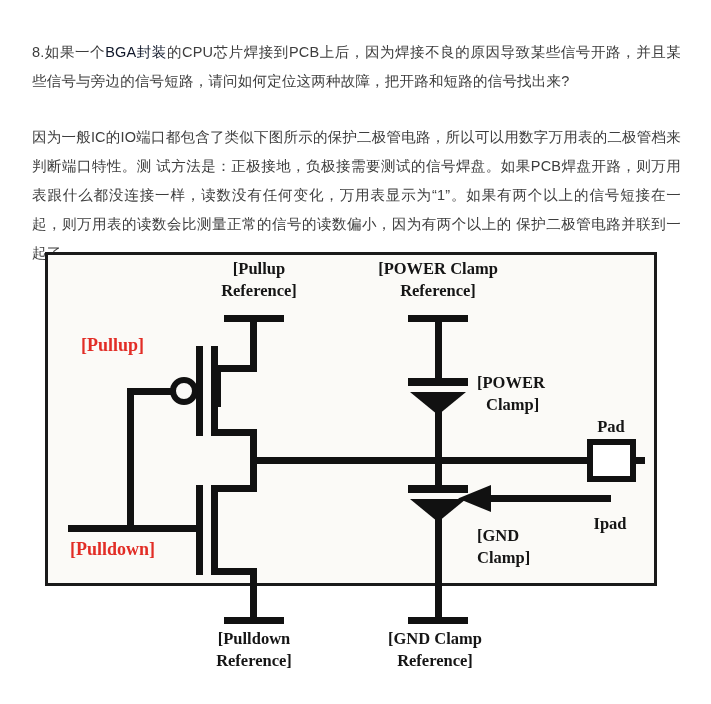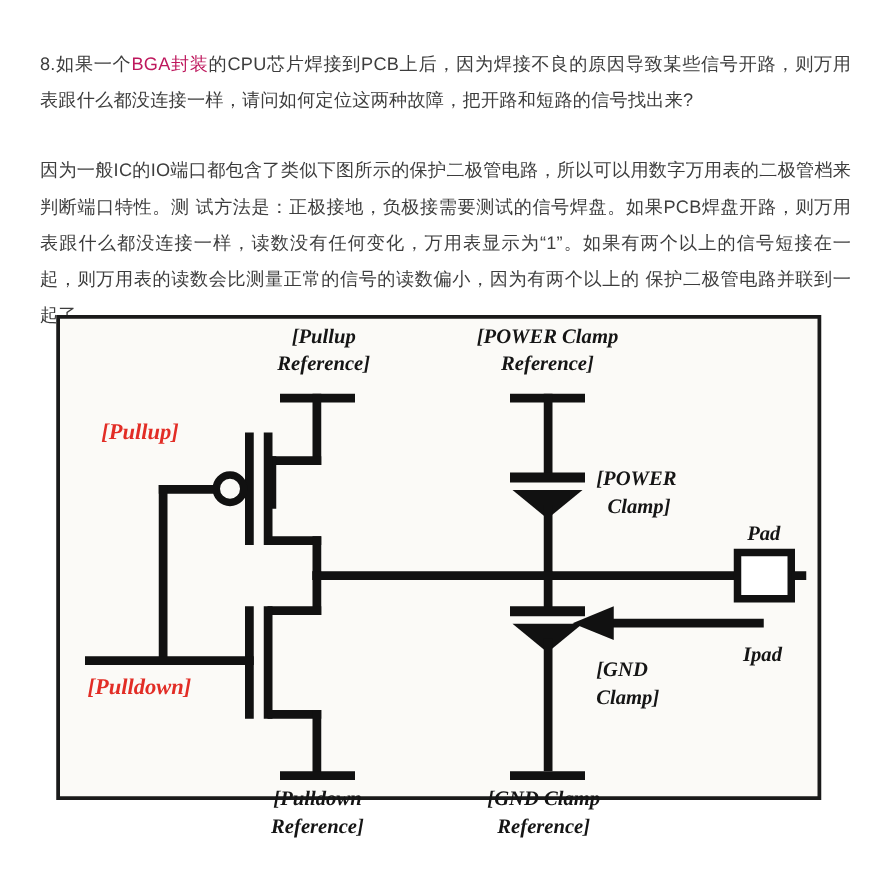--- a/index.html
+++ b/index.html
@@ -25,31 +25,30 @@
     line-height: 29px;
     letter-spacing: 0.2px;
     margin: 0;
     padding: 0 30px 0 32px;
     text-align: justify;
     font-family: "Liberation Sans", sans-serif;
   }
   #para-1 { padding-top: 38px; }
   #para-2 { padding-top: 27px; }
   .link {
-    color: #be185d;
+    color: #0f172a;
     text-decoration: none;
     cursor: pointer;
   }
   .figure-wrap {
     position: absolute;
     left: 45px;
     top: 252px;
     width: 612px;
-    height: 388px;
-    font-style: italic;
+    height: 334px;
   }
   .figure-box {
     position: absolute;
     inset: 0;
     background: #fbfaf7;
     border: 3px solid #1a1a1a;
     box-sizing: border-box;
   }
   svg.circuit {
     position: absolute;
@@ -76,21 +75,21 @@
     stroke-width: 6;
   }
   .solid {
     fill: #111111;
   }
 </style>
 </head>
 <body>
 
 <div class="article">
-  <p class="para" id="para-1"><span>8.如果一个</span><a class="link" href="#">BGA封装</a><span>的CPU芯片焊接到PCB上后，因为焊接不良的原因导致某些信号开路，则万用表跟什么都没连接一样，请问如何定位这两种故障，把开路和短路的信号找出来?</span></p>
+  <p class="para" id="para-1"><span>8.如果一个</span><a class="link" href="#">BGA封装</a><span>的CPU芯片焊接到PCB上后，因为焊接不良的原因导致某些信号开路，并且某些信号与旁边的信号短路，请问如何定位这两种故障，把开路和短路的信号找出来?</span></p>
   <p class="para" id="para-2">因为一般IC的IO端口都包含了类似下图所示的保护二极管电路，所以可以用数字万用表的二极管档来判断端口特性。测 试方法是：正极接地，负极接需要测试的信号焊盘。如果PCB焊盘开路，则万用表跟什么都没连接一样，读数没有任何变化，万用表显示为“1”。如果有两个以上的信号短接在一起，则万用表的读数会比测量正常的信号的读数偏小，因为有两个以上的 保护二极管电路并联到一起了。</p>
 </div>
 
 <div class="figure-wrap">
   <div class="figure-box"></div>
   <svg class="circuit" viewBox="0 0 612 424">
 
     <g>
       <rect x="179" y="63" width="60" height="7" class="solid"></rect>
       <rect x="205" y="63" width="7" height="57" class="solid"></rect>

